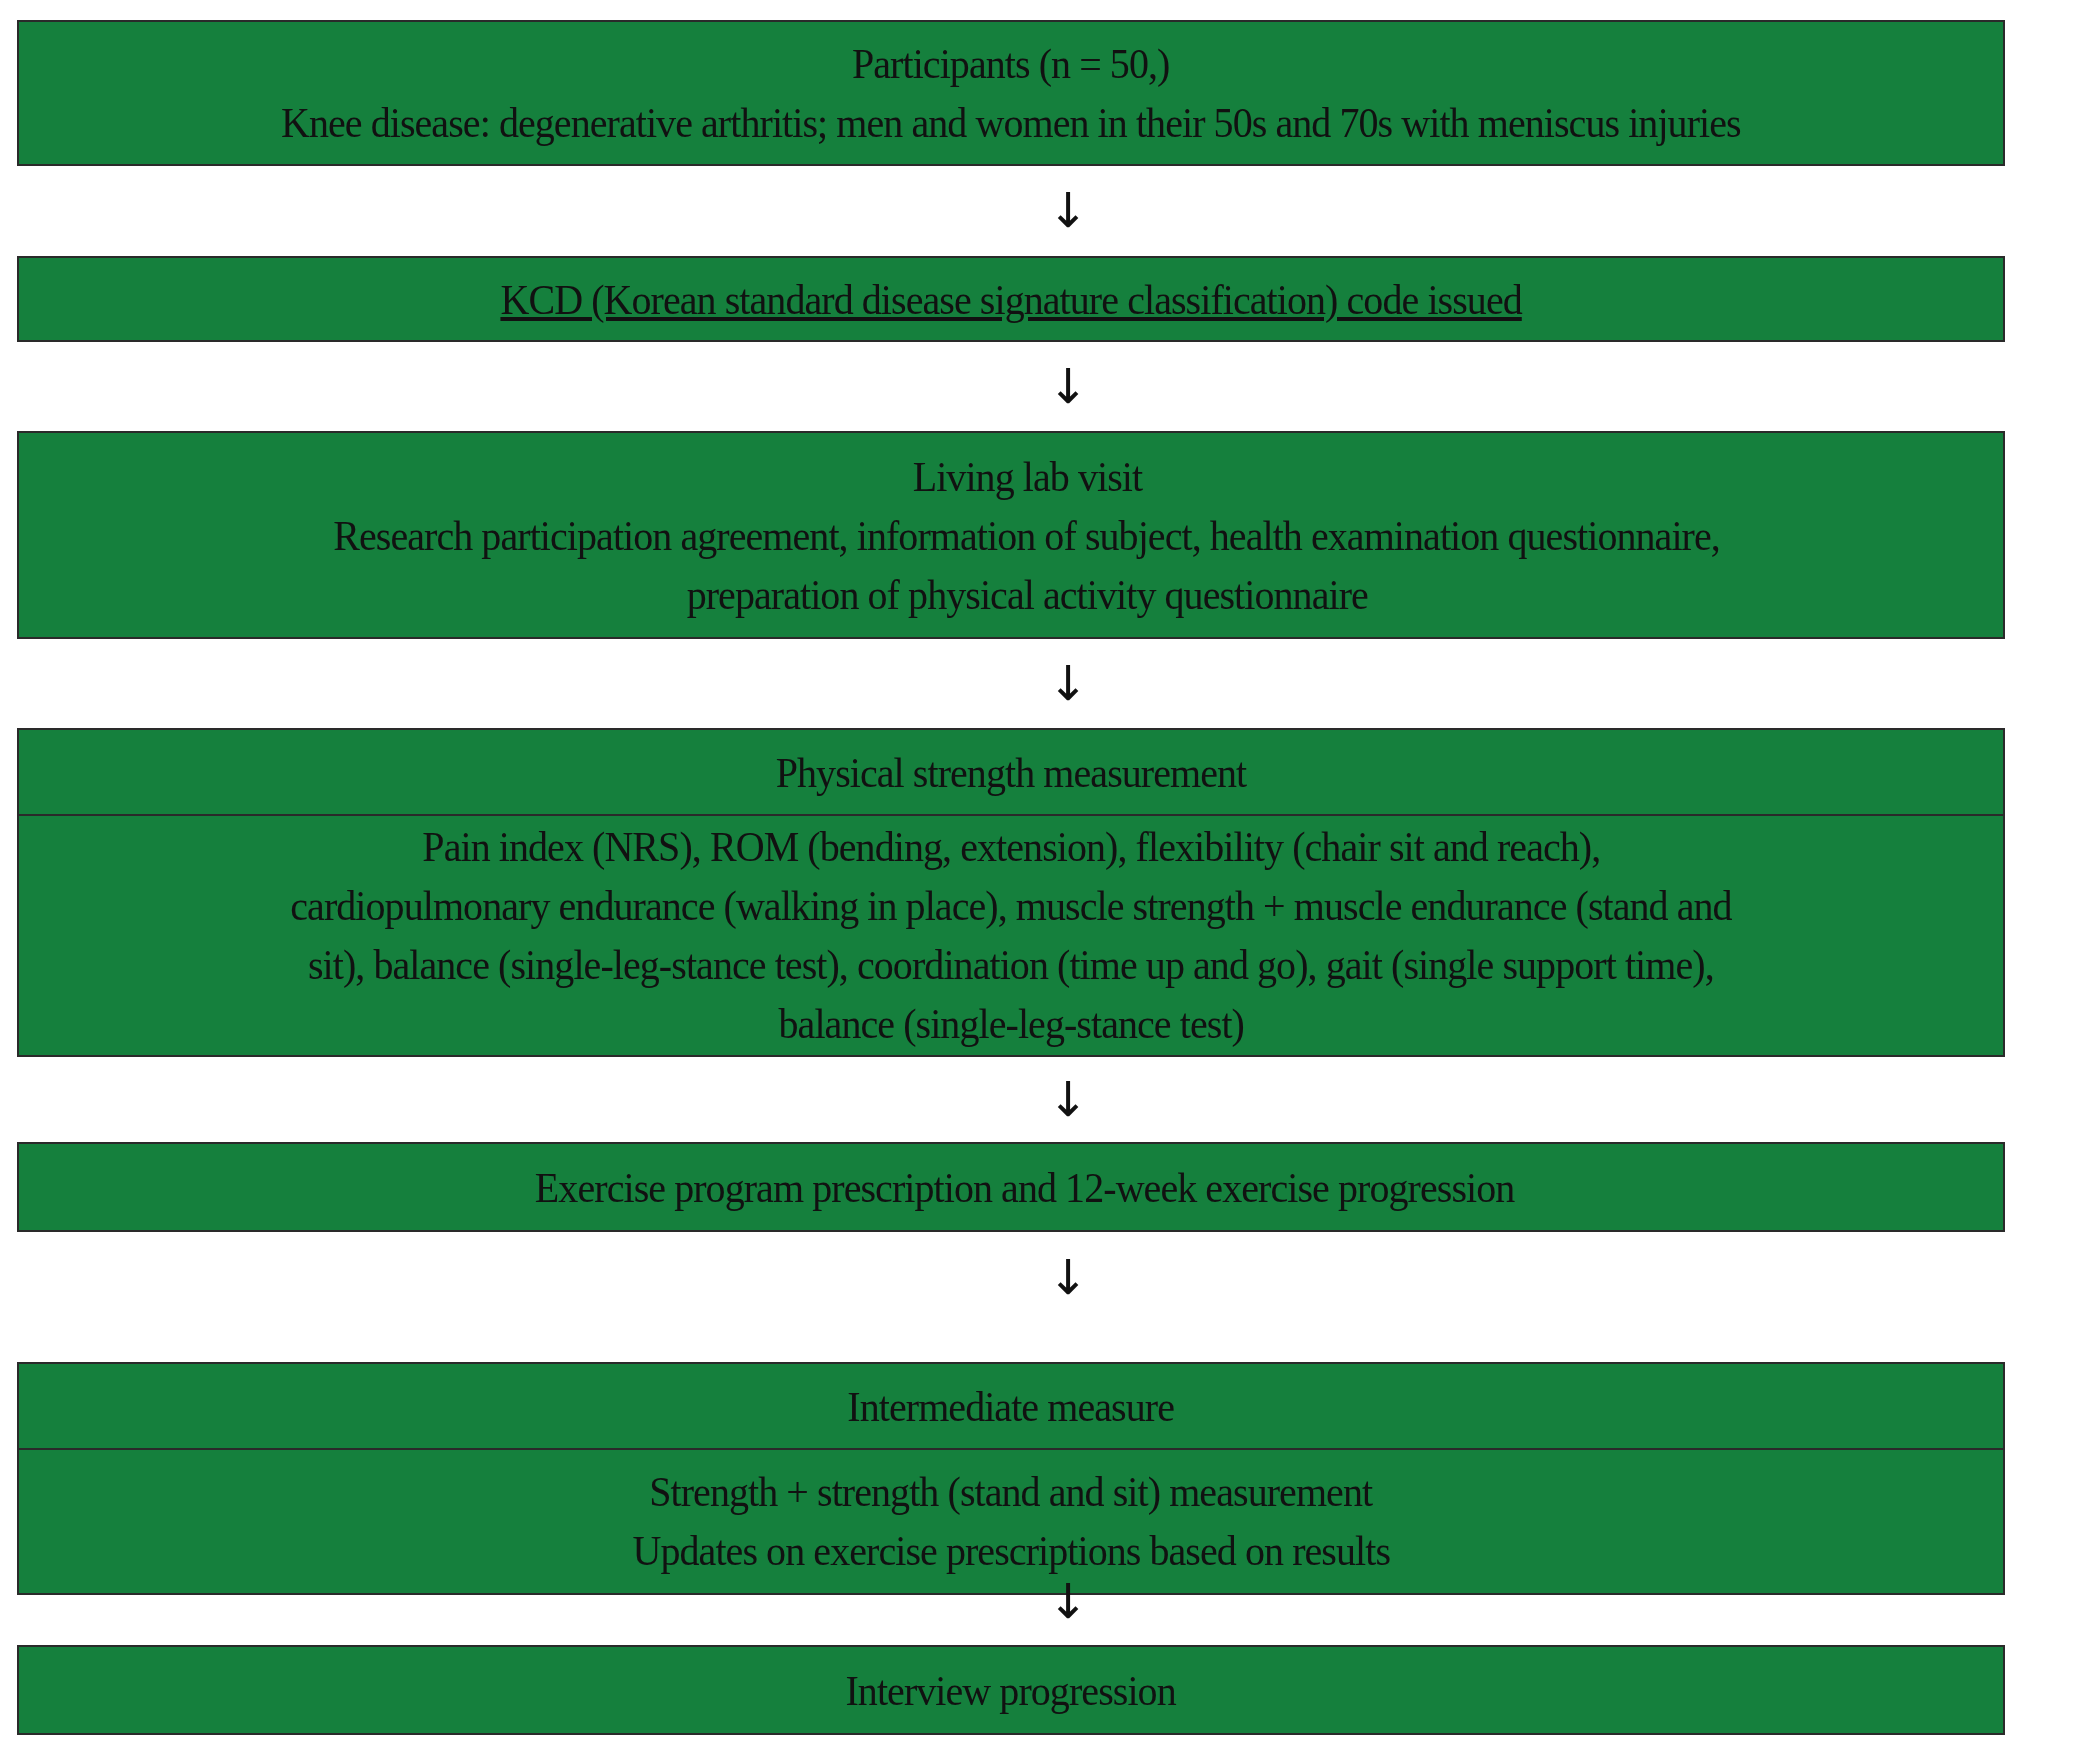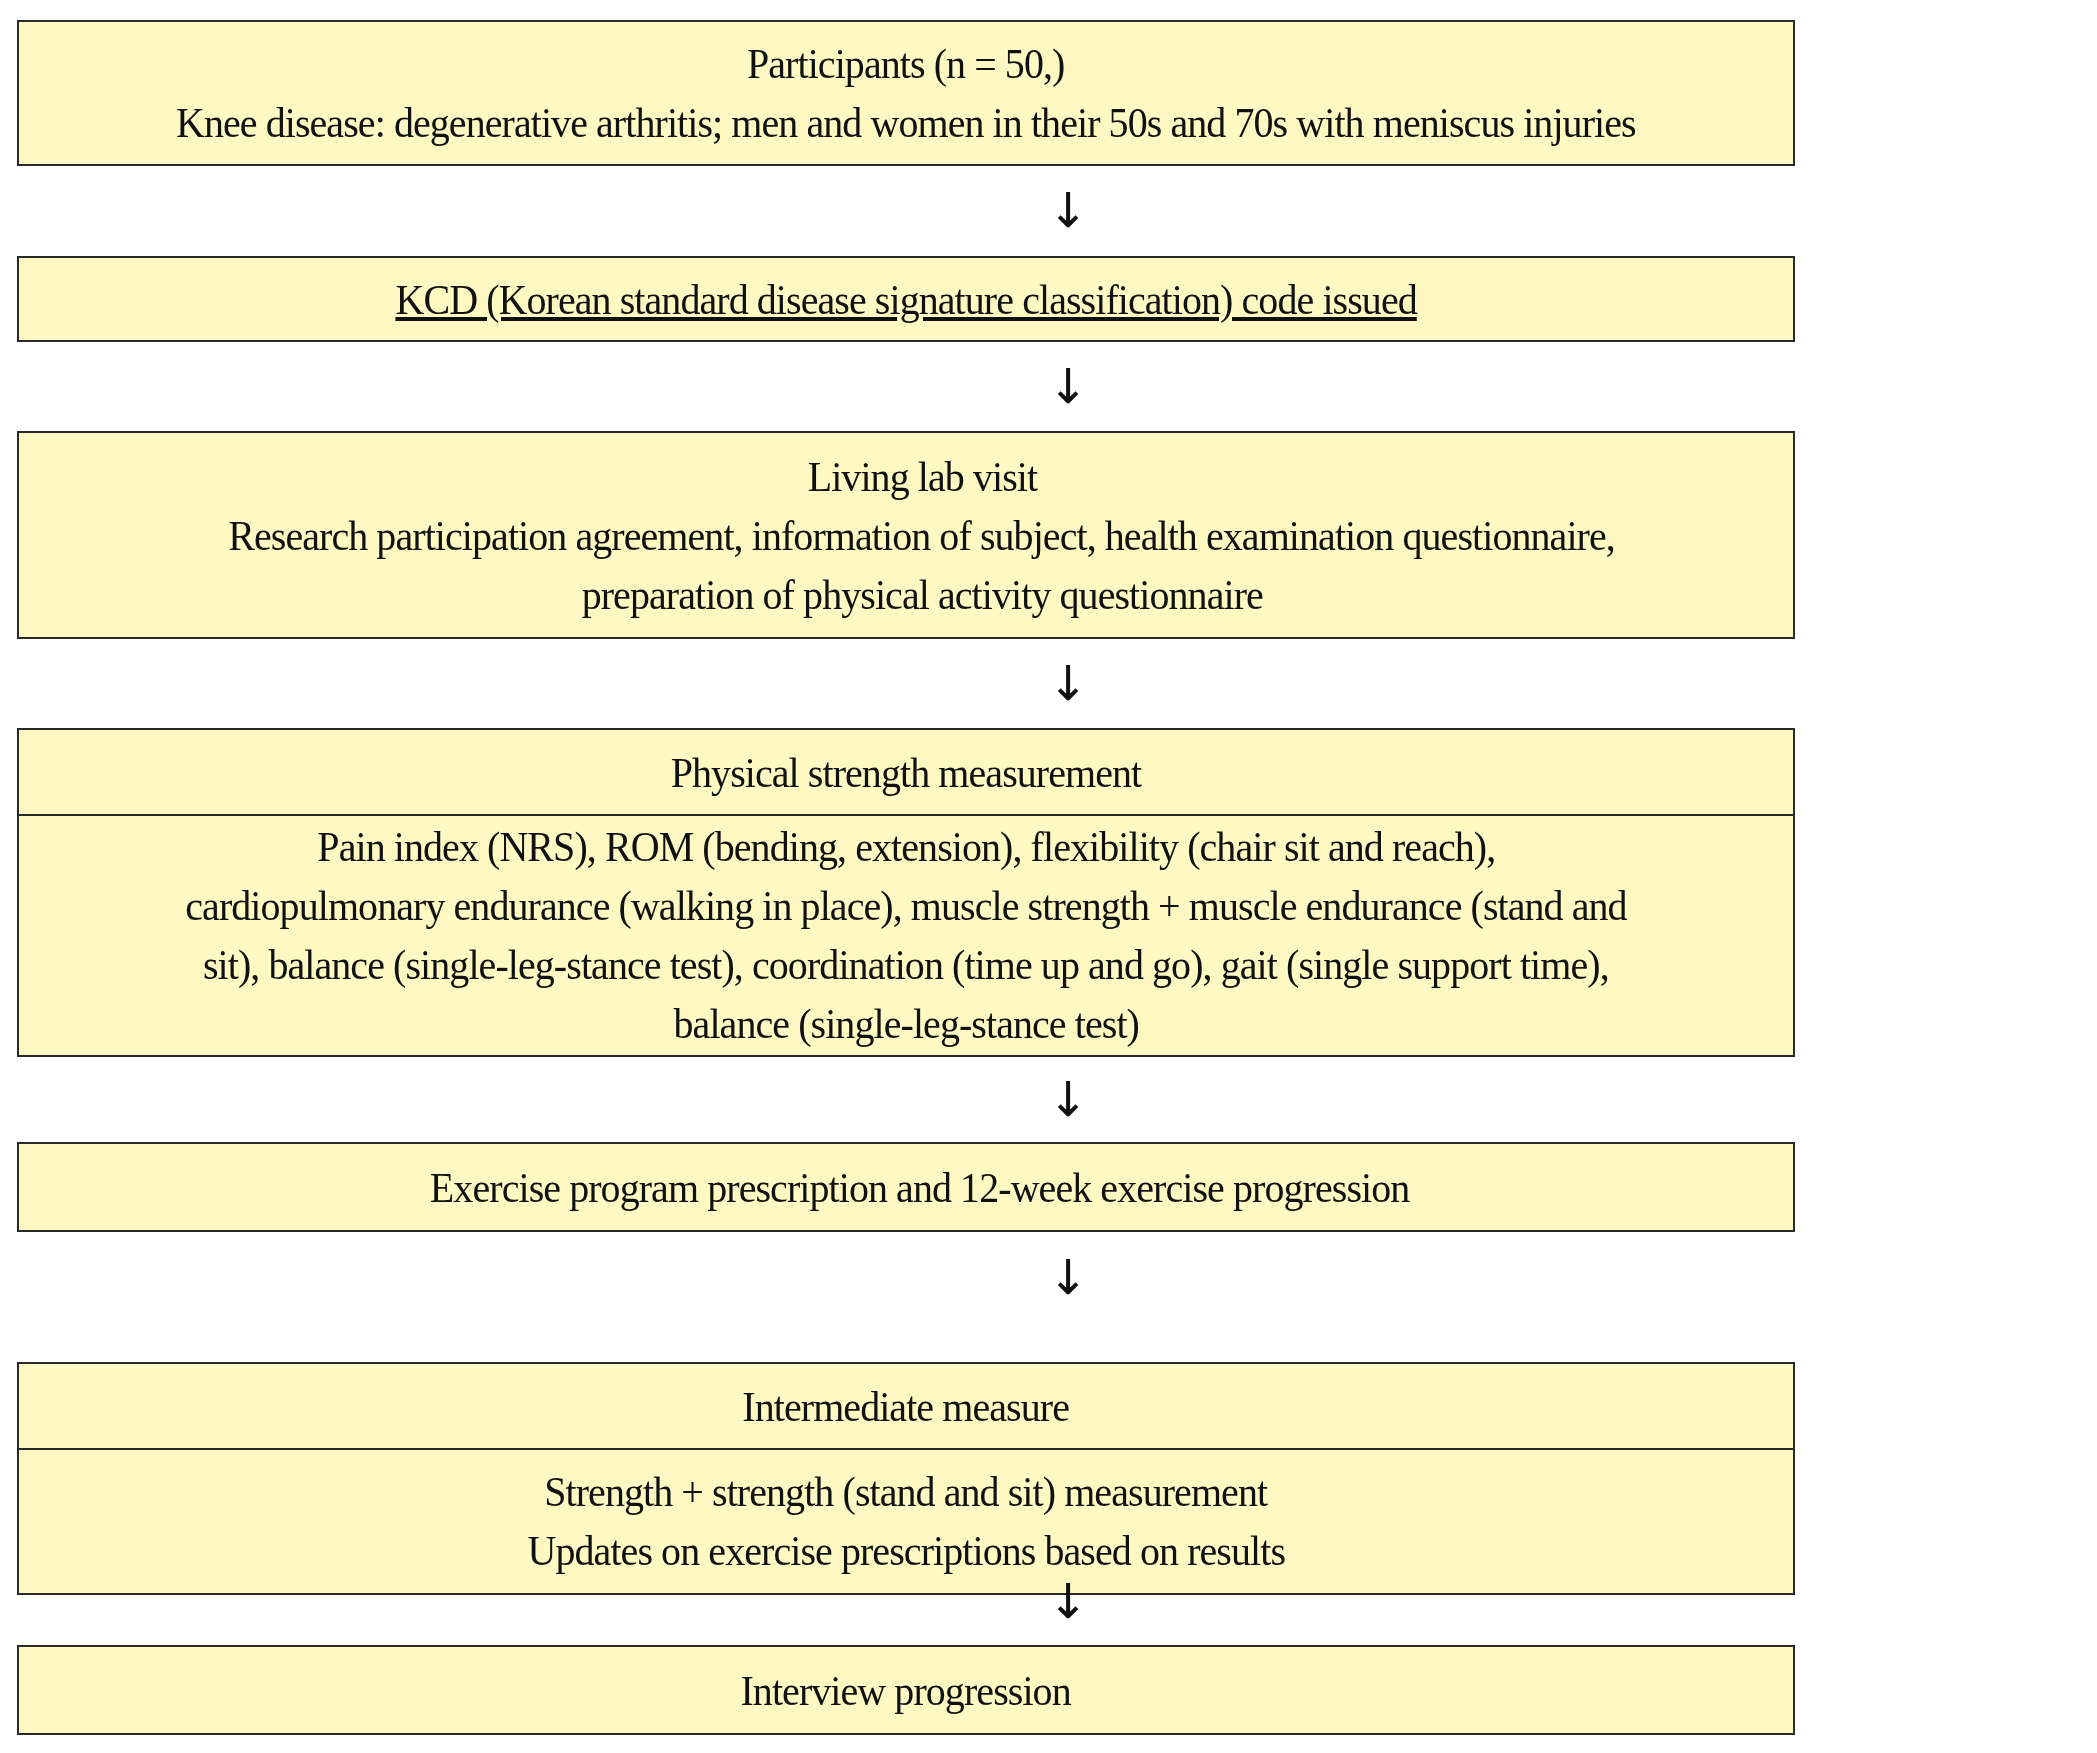--- a/index.html
+++ b/index.html
@@ -1,19 +1,19 @@
 <!DOCTYPE html>
 <html style="font-size:11px"><head>
 <meta charset="utf-8">
 <style>
   html, body { margin: 0; padding: 0; background: #ffffff; }
   body { width: 2097px; height: 1754px; position: relative; overflow: hidden;
          font-family: "Liberation Serif", "DejaVu Serif", serif; color: #111; }
-  .box { position: absolute; left: 17px; width: 1778px; box-sizing: border-box;
-         border: 2.8px solid #2a2a2a; background: #fef9c3; }
+  .box { position: absolute; left: 17px; width: 1988px; box-sizing: border-box;
+         border: 2.8px solid #2a2a2a; background: #15803d; }
   .cell { display: flex; flex-direction: column; align-items: center; justify-content: center;
           box-sizing: border-box; text-align: center; }
   .cell + .cell { border-top: 2.8px solid #2a2a2a; }
   .line { font-size: 43px; line-height: 59px; white-space: nowrap;
           letter-spacing: -1px; transform: scaleX(0.93); }
   .arrow { position: absolute; left: 1048px; width: 39px; text-align: center;
            font-family: "DejaVu Sans", sans-serif; font-size: 48px; line-height: 48px; color: #111; }
 </style>
 </head>
 <body>

